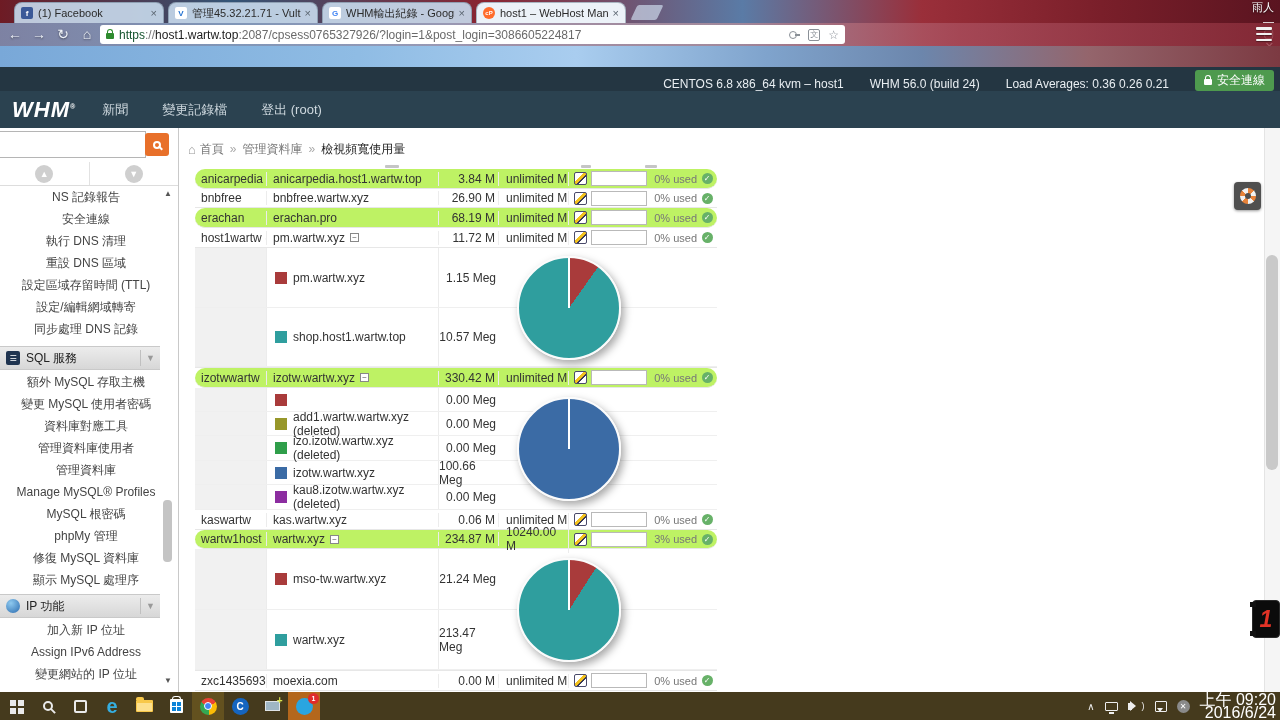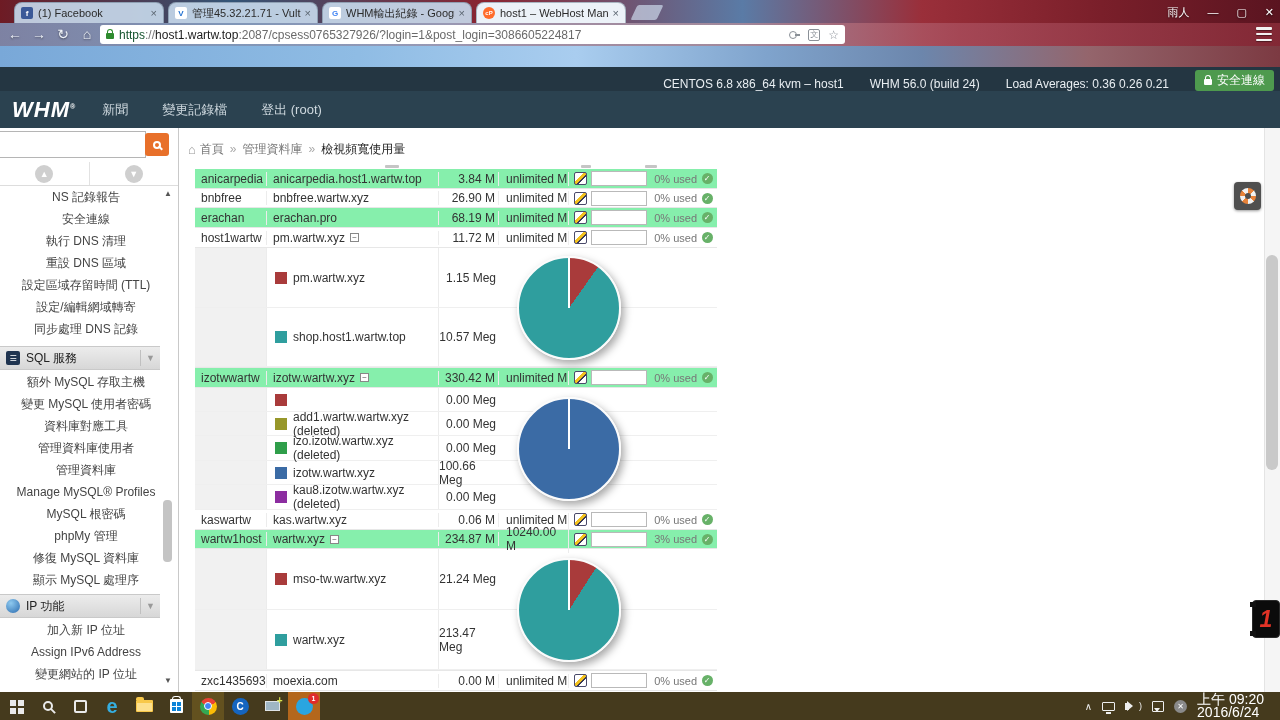--- a/index.html
+++ b/index.html
@@ -11,21 +11,21 @@
   background:linear-gradient(90deg,#6e1b24,#335577 18%,#8a2430 38%,#5a7ba6 58%,#9a2f3a 72%,#7a1f2a 86%,#5a1420); }
 .tabstrip { position:absolute; left:0; top:0; width:1280px; height:23px; }
 .tab { position:absolute; top:2px; height:21px; width:150px; border-radius:8px 8px 0 0;
   display:flex; align-items:center; padding:0 6px; font-size:11px; color:#2b2b2b;
   background:rgba(197,216,234,.92); border:1px solid rgba(90,110,130,.45); border-bottom:none; }
 .tab.active { background:#ecf2f8; z-index:3; }
 .tfav { width:12px; height:12px; border-radius:2px; margin-right:5px; display:flex; align-items:center; justify-content:center; font-size:8px; font-weight:bold; flex:none; }
 .ttitle { flex:1; overflow:hidden; white-space:nowrap; }
 .tclose { color:#5a6570; font-size:11px; margin-left:4px; line-height:1; }
 .newtab { position:absolute; left:634px; top:5px; width:26px; height:15px; background:rgba(210,226,242,.65); transform:skewX(-25deg); border-radius:2px; }
-.winctl { position:absolute; right:6px; top:0; height:24px; display:flex; align-items:center; color:#fff; }
+.winctl { position:absolute; right:6px; top:0; height:24px; display:flex; align-items:flex-end; color:#fff;flex-direction:column; }
 .winctl span { margin-left:18px; font-size:11px; text-shadow:0 1px 2px rgba(0,0,0,.7); }
 .profile-lbl { font-size:11px; color:#fff; text-shadow:0 1px 2px rgba(0,0,0,.7); }
 
 
 .toolbar { position:absolute; left:0; top:23px; width:1280px; height:23px;
   background:linear-gradient(90deg,rgba(128,148,185,.85),rgba(160,180,210,.8) 35%,rgba(190,150,160,.7) 55%,rgba(170,80,95,.75) 75%,rgba(140,45,58,.8)); }
 .navbtn { position:absolute; top:1px; width:22px; height:21px; color:#f0f4f9; font-size:14px; text-align:center; line-height:21px; text-shadow:0 1px 2px rgba(0,0,0,.5); }
 .urlbar { position:absolute; left:100px; top:2px; width:745px; height:19px; background:#fff; border-radius:3px; display:flex; align-items:center; padding:0 6px; font-size:12px; white-space:nowrap; overflow:hidden; }
 .lock { width:8px; height:6px; background:#2e8b2e; border-radius:1px; position:relative; margin:2px 5px 0 0; flex:none; }
 .lock::before { content:""; position:absolute; left:1px; top:-4px; width:4px; height:4px; border:1.5px solid #2e8b2e; border-bottom:none; border-radius:3px 3px 0 0; }
@@ -83,21 +83,21 @@
 .crumb { position:absolute; left:188px; top:140px; height:18px; display:flex; align-items:center; font-size:12px; color:#777; }
 .crumb .home { color:#999; font-size:13px; margin-right:4px; }
 .crumb .sep { margin:0 6px; color:#aaa; }
 .crumb .cur { color:#222; }
 
 
 .btable { position:absolute; left:195px; top:162px; width:522px; font-size:12px; color:#333; }
 .hdrclip { height:7px; position:relative; overflow:hidden; }
 .hdrclip i { position:absolute; top:3px; height:3px; background:#c5c5c5; border-radius:1px; }
 .row { display:flex; align-items:center; height:20px; border-bottom:1px solid #e7e7e7; }
-.row.shade { background:#86efac; }
+.row.shade { background:#bef264;border-radius:10px; }
 .c-acct { width:72px; padding-left:6px; border-right:1px solid #ececec; white-space:nowrap; overflow:hidden; }
 .c-dom  { width:172px; padding-left:6px; border-right:1px solid #ececec; white-space:nowrap; display:flex; align-items:center; }
 .c-used { width:60px; text-align:right; border-right:1px solid #ececec; padding-right:3px; }
 .c-lim  { width:70px; padding-left:7px; border-right:1px solid #ececec; }
 .c-edit { width:22px; display:flex; justify-content:center; }
 .c-input{ width:60px; }
 .c-pct  { width:46px; text-align:right; color:#777; font-size:11px; white-space:nowrap; }
 .c-chk  { width:20px; display:flex; justify-content:center; align-items:center; }
 .acct-chk { font-size:10px; color:#222; margin-left:3px; }
 .exp { display:inline-flex; width:9px; height:9px; border:1px solid #888; background:#fff; color:#555; font-size:8px; line-height:7px; align-items:center; justify-content:center; margin-left:5px; }
@@ -157,21 +157,21 @@
 .tchev { color:#eee; font-size:10px; }
 .tnet { width:13px; height:9px; border:1.5px solid #eee; border-radius:1px; position:relative; }
 .tnet::after { content:""; position:absolute; left:3px; bottom:-4px; width:5px; height:2px; background:#eee; }
 .tspk { display:flex; align-items:center; color:#eee; }
 .tspk .cone { width:0; height:0; border:5px solid transparent; border-left:6px solid #eee; margin-left:-2px; }
 .tspk .body { width:4px; height:7px; background:#eee; }
 .tspk .arc { font-size:9px; margin-left:1px; color:#eee; }
 .tac { width:12px; height:11px; border:1.5px solid #eee; border-radius:1px; position:relative; }
 .tac::after { content:""; position:absolute; left:1px; bottom:-4px; width:0; height:0; border:3px solid transparent; border-top:4px solid #eee; }
 .txc { width:13px; height:13px; border-radius:50%; background:#8a8a8a; color:#fff; font-size:8px; display:flex; align-items:center; justify-content:center; }
-.clock { color:#fff; font-size:14px; line-height:13px; margin-right:16px; white-space:nowrap; }
+.clock { color:#fff; font-size:16px; text-align:right; line-height:13px; margin-right:4px; white-space:nowrap; }
 </style>
 </head>
 <body>
 
 <div class="screen">
 
   <div class="frame">
     <div class="tabstrip">
       <div class="tab" style="left:14px">
         <span class="tfav" style=";background:#3b5998;color:#fff">f</span>

